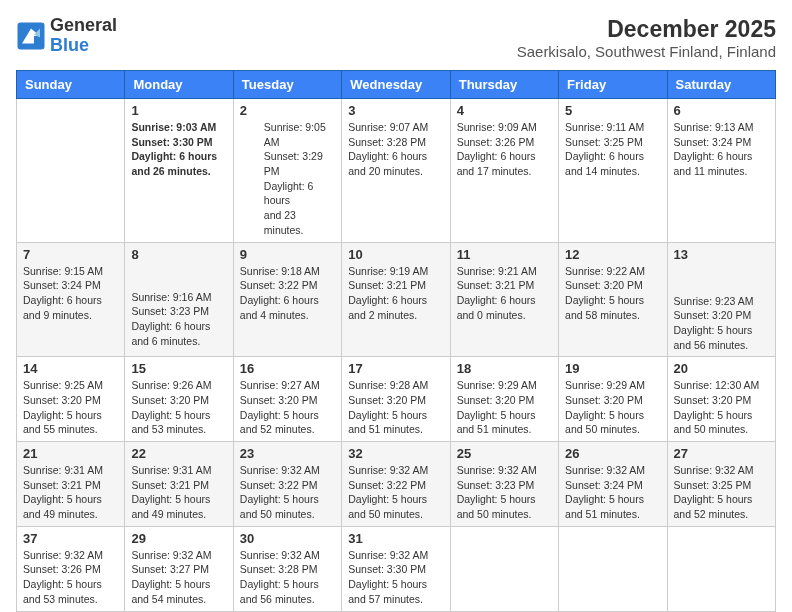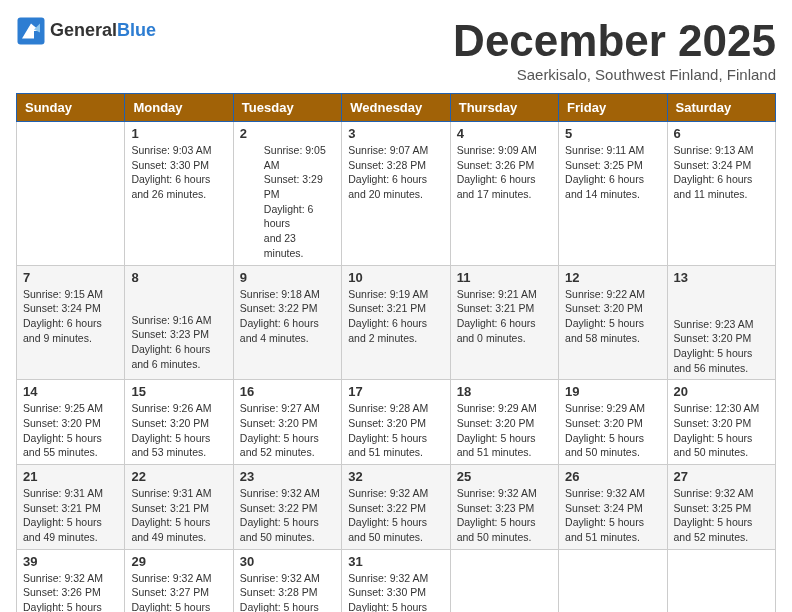--- a/index.html
+++ b/index.html
@@ -16,42 +16,42 @@
       align-items: flex-start;
       margin-bottom: 10px;
     }
     .logo {
       display: flex;
       align-items: center;
       gap: 4px;
     }
     .logo-text {
       display: flex;
-      flex-direction: row;
+      flex-direction: column;
       line-height: 1.1;
     }
     .logo-general {
       font-size: 18px;
       font-weight: bold;
       color: #333;
     }
     .logo-blue {
       font-size: 18px;
       font-weight: bold;
       color: #2d7dd2;
     }
     .logo-icon {
       width: 30px;
       height: 30px;
     }
     .title-block {
       text-align: right;
     }
     .month-title {
-      font-size: 44px;
+      font-size: 23px;
       font-weight: bold;
       color: #333;
     }
     .location-title {
       font-size: 15px;
       color: #555;
       margin-left: 40px;
     }
     .calendar {
       width: 100%;
@@ -85,21 +85,21 @@
     .day-info {
       font-size: 10.5px;
       color: #333;
       line-height: 1.4;
     }
     .empty-cell {
       background: #f9f9f9;
     }
     tr:nth-child(odd) td { background: #fff; }
     tr:nth-child(even) td { background: #f5f5f5; }
-    .calendar thead tr th { background: #a16207; }
+    .calendar thead tr th { background: #3b82f6; }
   </style>
 </head>
 <body>
 
 <div class="header">
   <div class="logo">
     <svg class="logo-icon" viewBox="0 0 40 40">
       <rect x="2" y="2" width="36" height="36" rx="4" fill="#2d7dd2"></rect>
       <polygon points="8,30 20,10 32,20 24,20 24,30" fill="white"></polygon>
       <polygon points="24,18 32,10 32,22" fill="#90c8f0"></polygon>
@@ -125,21 +125,21 @@
         <th>Thursday</th>
         <th>Friday</th>
         <th>Saturday</th>
       </tr>
   </thead>
   <tbody id="calendar-body">
   <tr>
         <td class="empty-cell"></td>
         <td>
           <div class="day-num">1</div>
-          <div class="day-info" style="white-space: pre-line;">Sunrise: 9:03 AM
+          <div class="day-info" style="white-space: pre-line; font-weight: bold;">Sunrise: 9:03 AM
 Sunset: 3:30 PM
 Daylight: 6 hours
 and 26 minutes.</div>
         </td>
         <td>
           <div class="day-num">2</div>
           <div class="day-info" style="white-space: pre-line; margin-left: 24px;">Sunrise: 9:05 AM
 Sunset: 3:29 PM
 Daylight: 6 hours
 and 23 minutes.</div>
@@ -321,21 +321,21 @@
         <td>
           <div class="day-num">27</div>
           <div class="day-info" style="white-space: pre-line;">Sunrise: 9:32 AM
 Sunset: 3:25 PM
 Daylight: 5 hours
 and 52 minutes.</div>
         </td>
       </tr>
       <tr>
         <td>
-          <div class="day-num">39</div>
+          <div class="day-num">37</div>
           <div class="day-info" style="white-space: pre-line;">Sunrise: 9:32 AM
 Sunset: 3:26 PM
 Daylight: 5 hours
 and 53 minutes.</div>
         </td>
         <td>
           <div class="day-num">29</div>
           <div class="day-info" style="white-space: pre-line;">Sunrise: 9:32 AM
 Sunset: 3:27 PM
 Daylight: 5 hours

